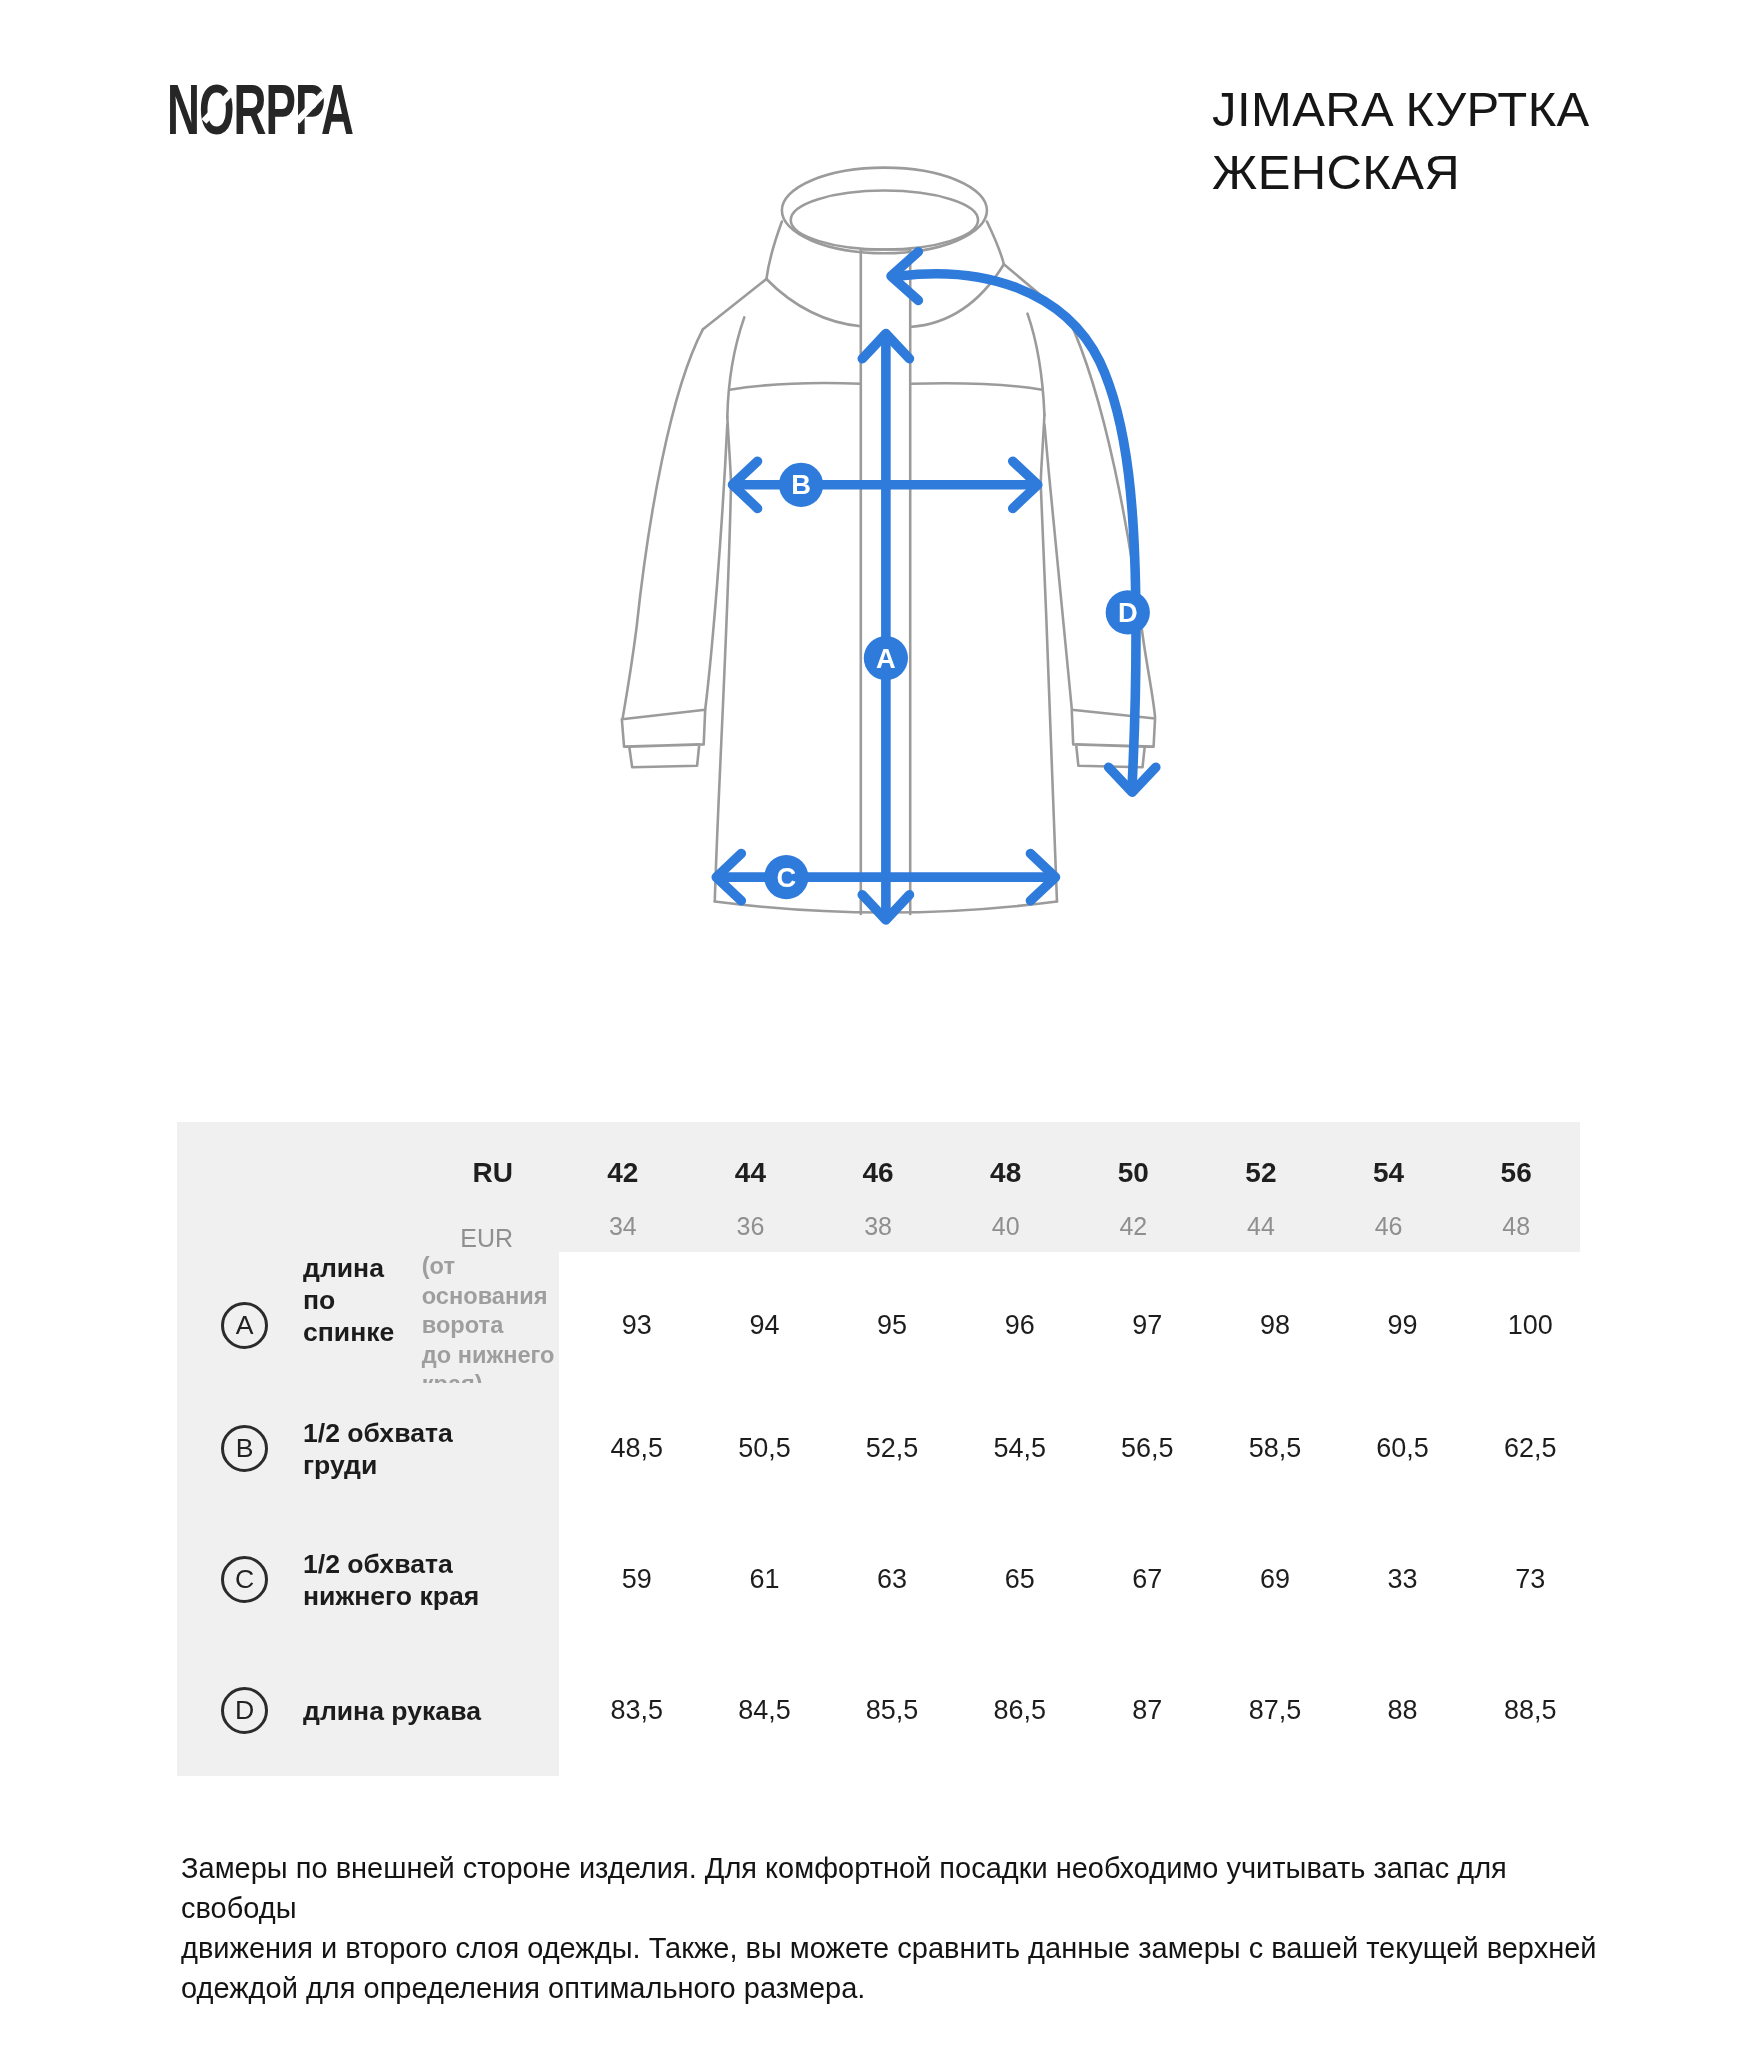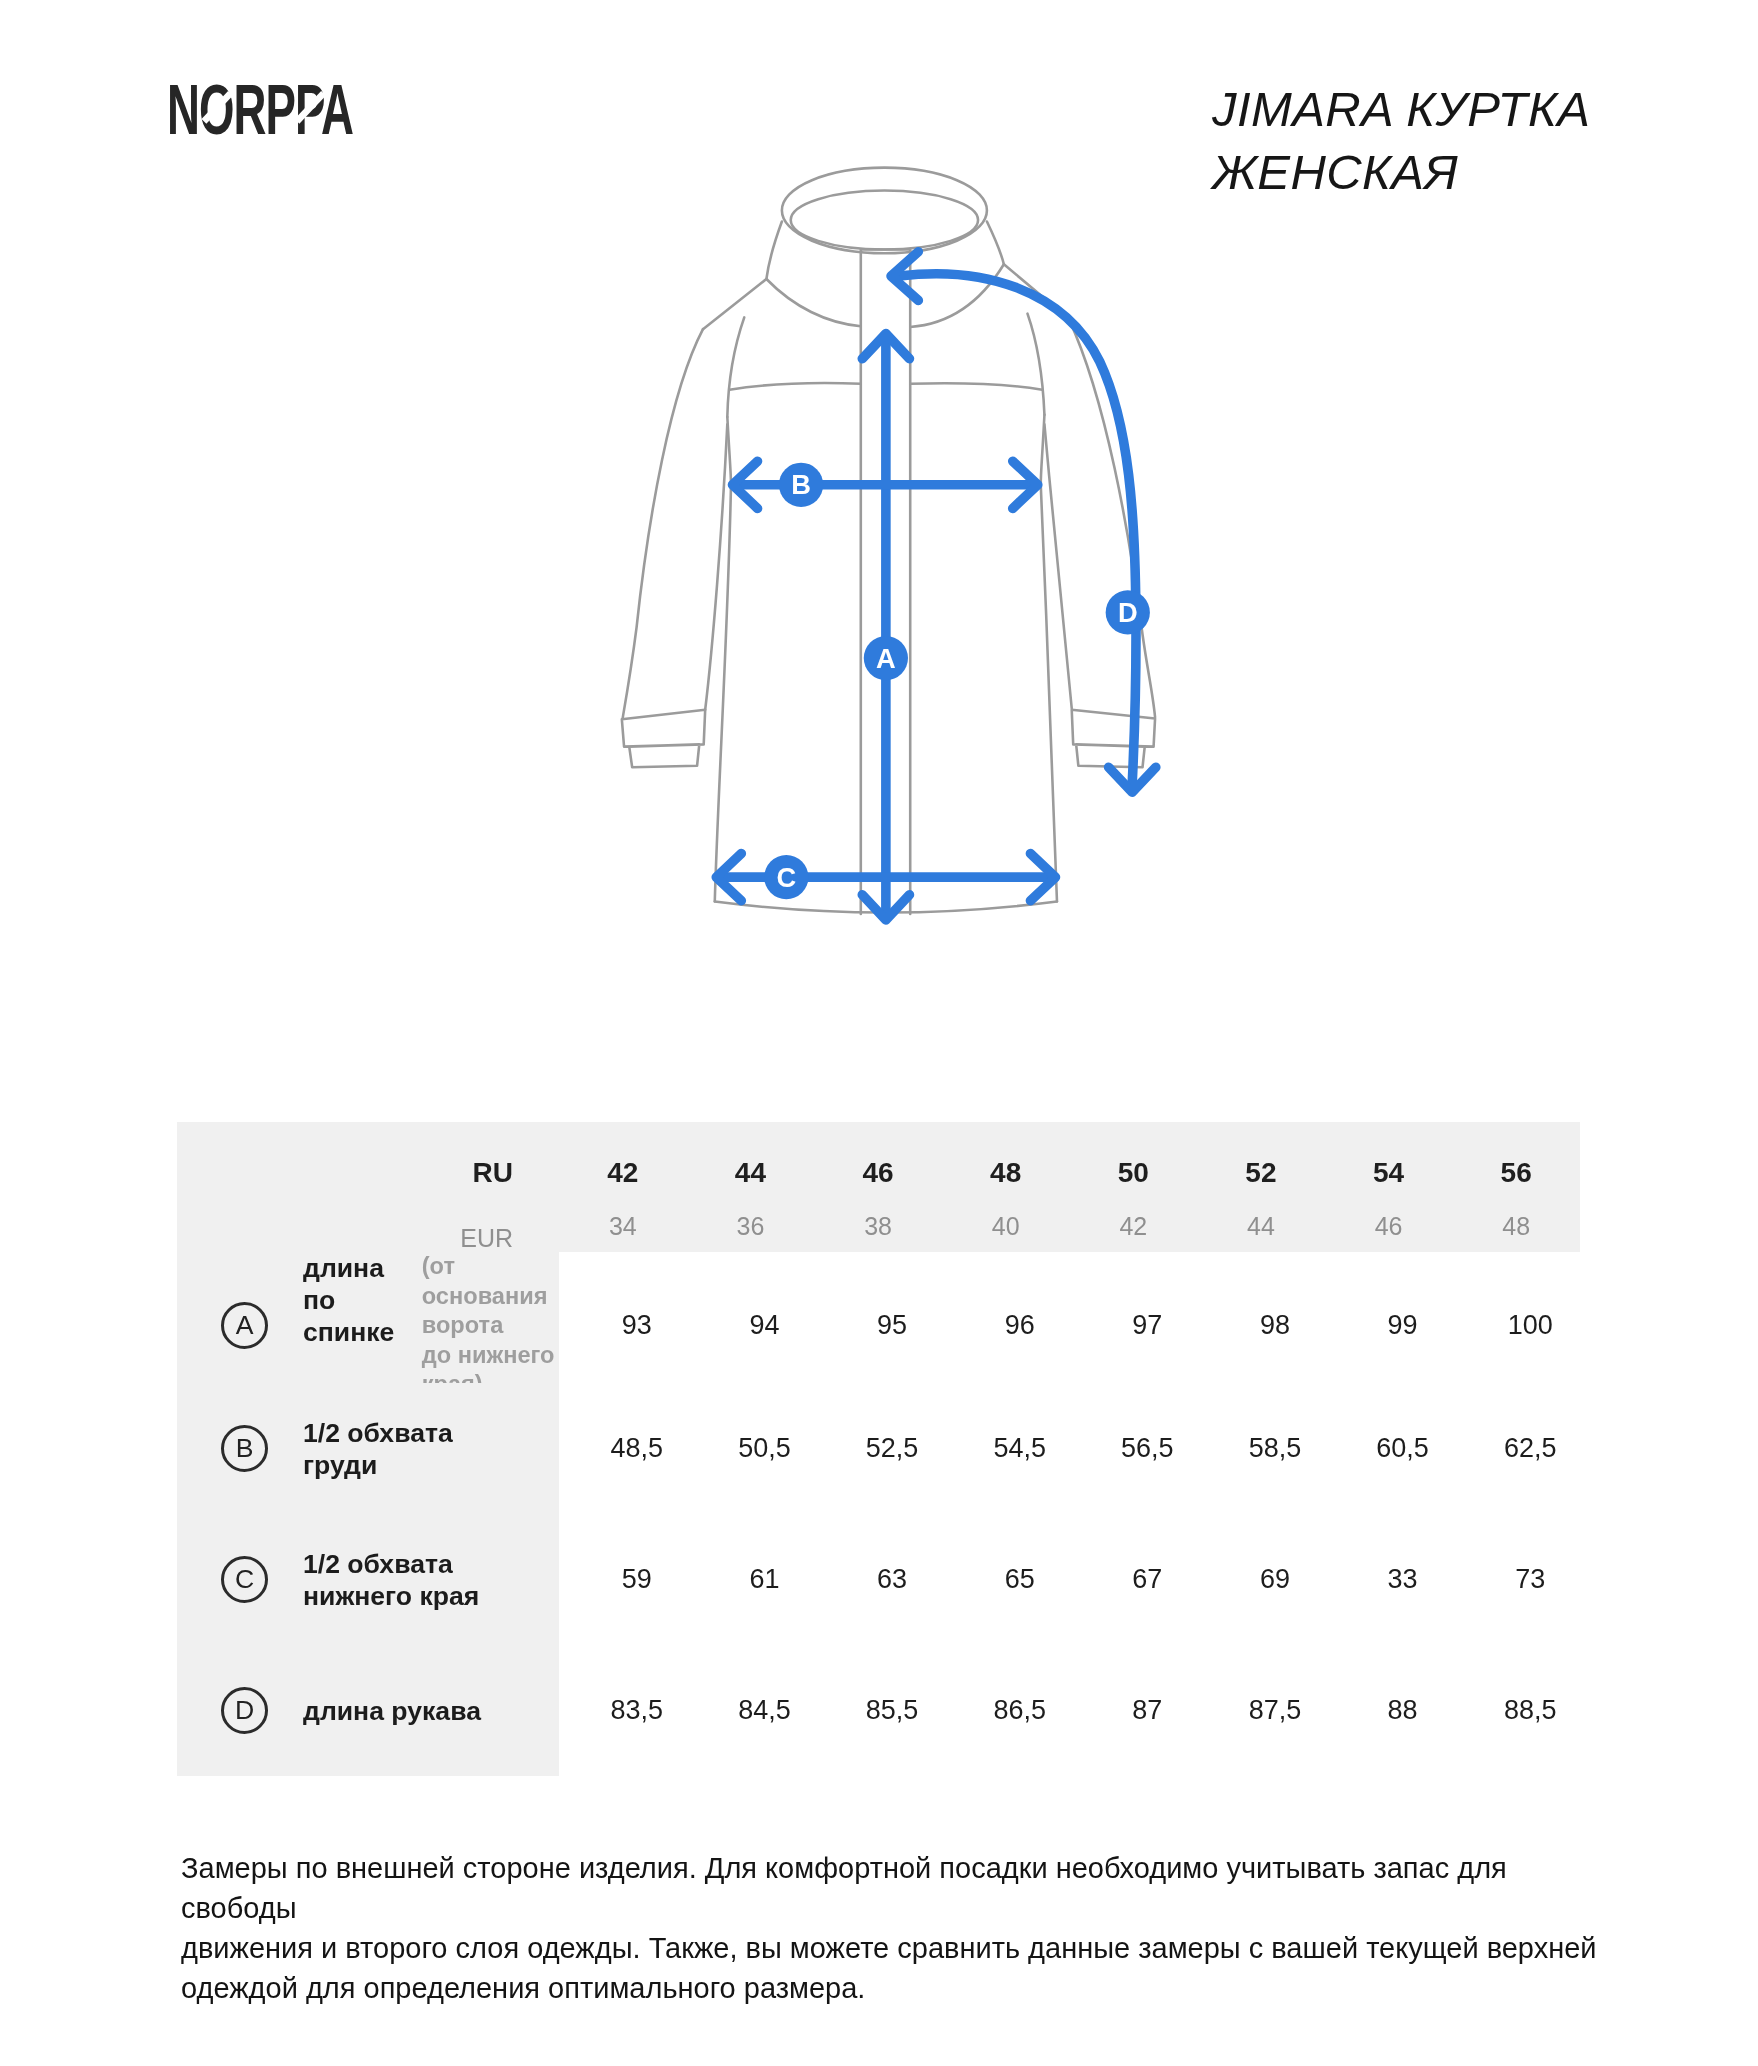--- a/index.html
+++ b/index.html
@@ -2,21 +2,21 @@
 <html style="font-size:11.8px"><head>
 <meta charset="utf-8">
 <style>
   html,body{margin:0;padding:0;background:#ffffff;}
   .page{position:relative;width:1758px;height:2066px;background:#fff;overflow:hidden;
         font-family:"Liberation Sans","DejaVu Sans",sans-serif;color:#1d1d1d;}
 
   
   .logo{position:absolute;left:167px;top:80px;}
   .title{position:absolute;left:1212px;top:78px;font-size:49px;line-height:63px;
-         font-weight:400;color:#161616;white-space:pre-line;letter-spacing:0.4px;font-style:italic;}
+         font-weight:400;color:#161616;white-space:pre-line;letter-spacing:0.4px;}
 
   
   .diagram{position:absolute;left:576px;top:74px;}
 
   
   .thead{position:absolute;left:177px;top:1122px;width:1403px;height:131px;background:#F0F0F0;
          display:grid;grid-template-columns:382px repeat(8,1fr);
          grid-template-rows:1fr 1fr;align-items:center;padding-top:24px;box-sizing:border-box;}
   .thead .hlabel{font-size:28px;font-weight:700;color:#1f1f1f;text-align:right;padding-right:46px;}
   .thead .hsize{font-size:28px;font-weight:700;color:#1f1f1f;text-align:center;}

